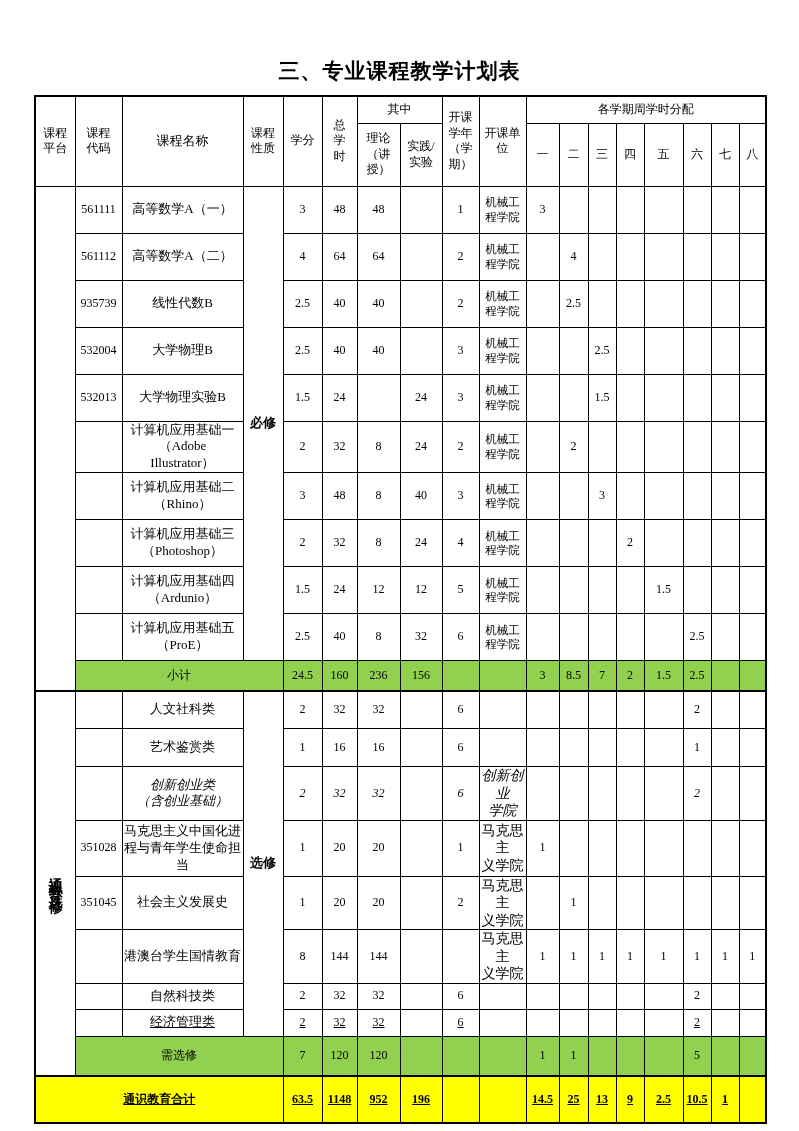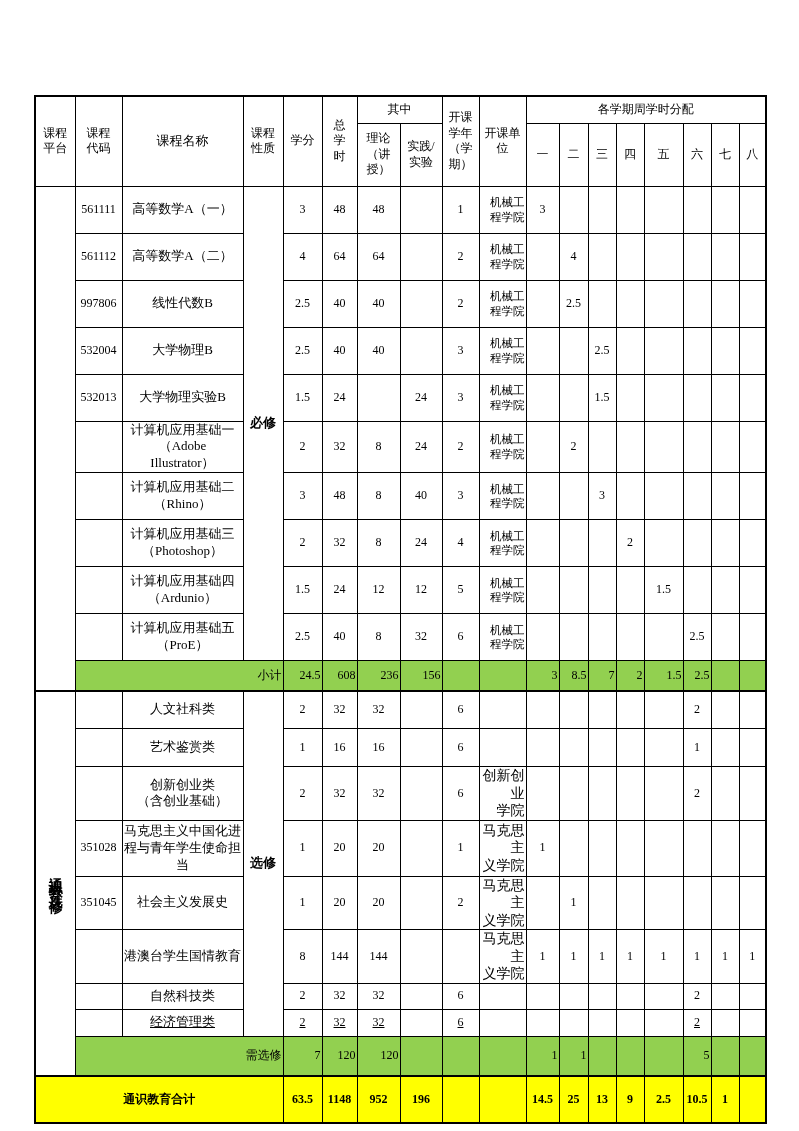--- a/index.html
+++ b/index.html
@@ -23,42 +23,43 @@
     text-align:center;vertical-align:middle;
     padding:0 1px;
     font-size:12px;font-weight:normal;line-height:1.3;
     white-space:pre-line;
     overflow:hidden;
   }
   .plan thead tr.h1{height:27px;}
   .plan thead tr.h2{height:63px;}
   .plan .name{font-size:13px;}
   .plan .nature{font-size:13px;font-weight:bold;}
-  .plan .unit{font-size:11.5px;line-height:1.25;text-align:right;}
+  .plan .unit{font-size:11.5px;line-height:1.25;}
   .plan .unit.small{font-size:14px;}
   .plan .platform{background:#fff;}
   .vert{
     display:inline-block;
     writing-mode:vertical-rl;text-orientation:mixed;
     font-size:14px;font-weight:bold;letter-spacing:4px;line-height:1;
   }
   .hours-narrow{display:inline-block;width:1.1em;}
-  tr.sep td{border-bottom-width:2px;text-align:right;}
+  tr.sep td{border-bottom-width:2px;}
   tr.total-row td{border-top-width:2px;}
   td.gtop{border-top-width:2px;}
   .green-bg{background:var(--subtotal-bg,#92D050);}
   .yellow-bg{background:var(--total-bg,#FFFF00);}
-  tr.total-row td{font-weight:bold;}
+  tr.total-row td{font-weight:bold;text-decoration:underline;}
   tr.subtotal-row td{font-size:12px;}
   .label-cell{font-size:13.5px;}
 </style>
 </head>
 <body>
 
 <div class="page">
+  <h1 class="title">三、专业课程教学计划表</h1>
 
   <table class="plan">
     <colgroup>
       <col style="width:40px">
         <col style="width:47px">
         <col style="width:121px">
         <col style="width:40px">
       <col style="width:39px">
         <col style="width:35px">
         <col style="width:43px">
@@ -145,21 +146,21 @@
           <td></td>
           <td>4</td>
           <td></td>
           <td></td>
           <td></td>
           <td></td>
           <td></td>
           <td></td>
         </tr>
         <tr class="course-row" style="height: 47px;">
-          <td>997806</td>
+          <td>935739</td>
           <td class="name">线性代数B</td>
           <td>2.5</td>
           <td>40</td>
           <td>40</td>
           <td></td>
           <td>2</td>
           <td class="unit">机械工
 程学院</td>
           <td></td>
           <td>2.5</td>
@@ -305,21 +306,21 @@
           <td></td>
           <td></td>
           <td></td>
           <td>2.5</td>
           <td></td>
           <td></td>
         </tr>
         <tr class="subtotal-row sep" style="height: 30px;">
           <td class="green-bg label-cell" colspan="3">小计</td>
           <td class="green-bg">24.5</td>
-          <td class="green-bg">608</td>
+          <td class="green-bg">160</td>
           <td class="green-bg">236</td>
           <td class="green-bg">156</td>
           <td class="green-bg"></td>
           <td class="green-bg"></td>
           <td class="green-bg">3</td>
           <td class="green-bg">8.5</td>
           <td class="green-bg">7</td>
           <td class="green-bg">2</td>
           <td class="green-bg">1.5</td>
           <td class="green-bg">2.5</td>
@@ -357,21 +358,21 @@
           <td class="unit"></td>
           <td></td>
           <td></td>
           <td></td>
           <td></td>
           <td></td>
           <td>1</td>
           <td></td>
           <td></td>
         </tr>
-        <tr class="course-row" style="height: 38px;">
+        <tr class="course-row" style="height: 38px; font-style: italic;">
           <td></td>
           <td class="name">创新创业类
 （含创业基础）</td>
           <td>2</td>
           <td>32</td>
           <td>32</td>
           <td></td>
           <td>6</td>
           <td class="unit small">创新创业
 学院</td>

